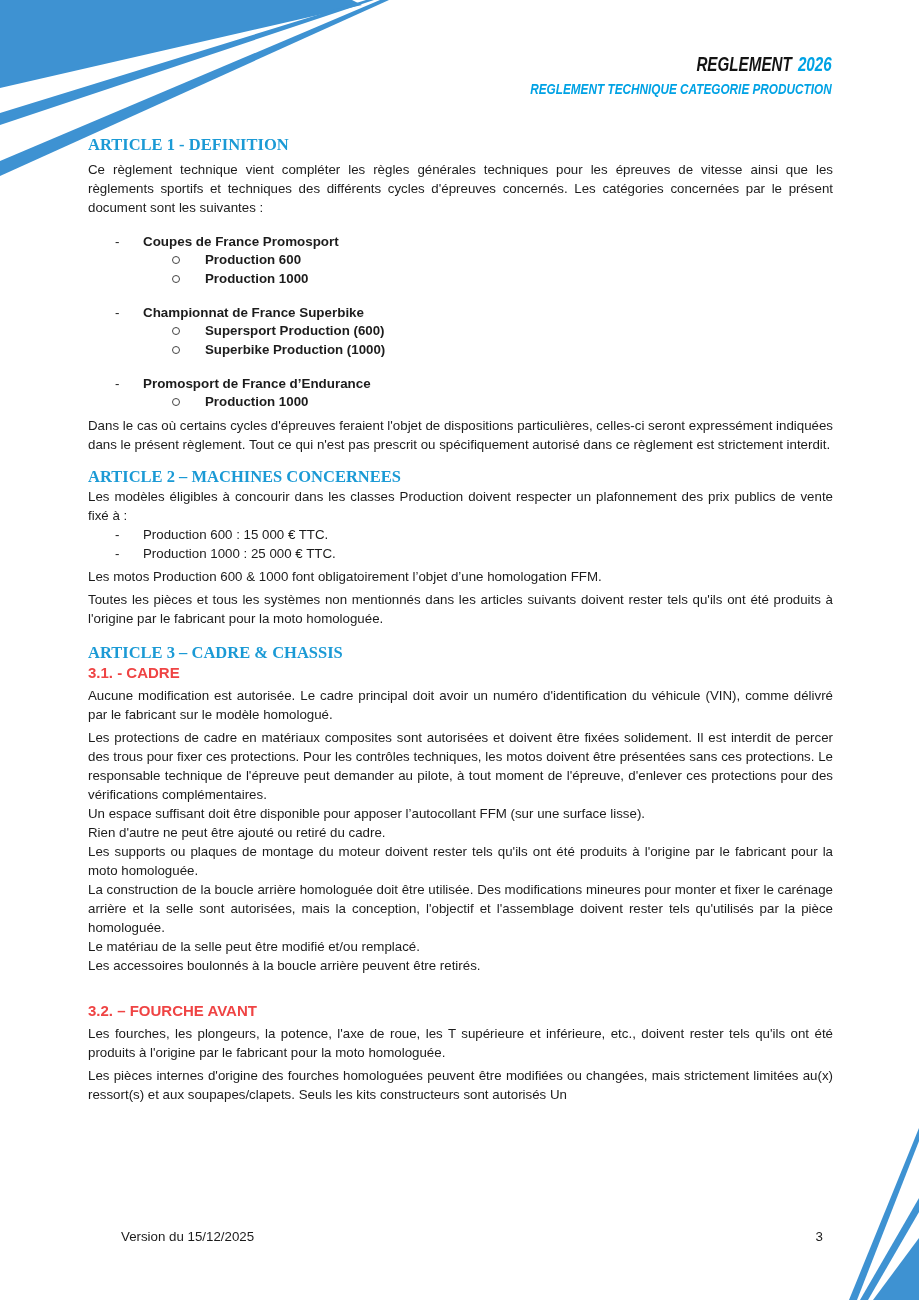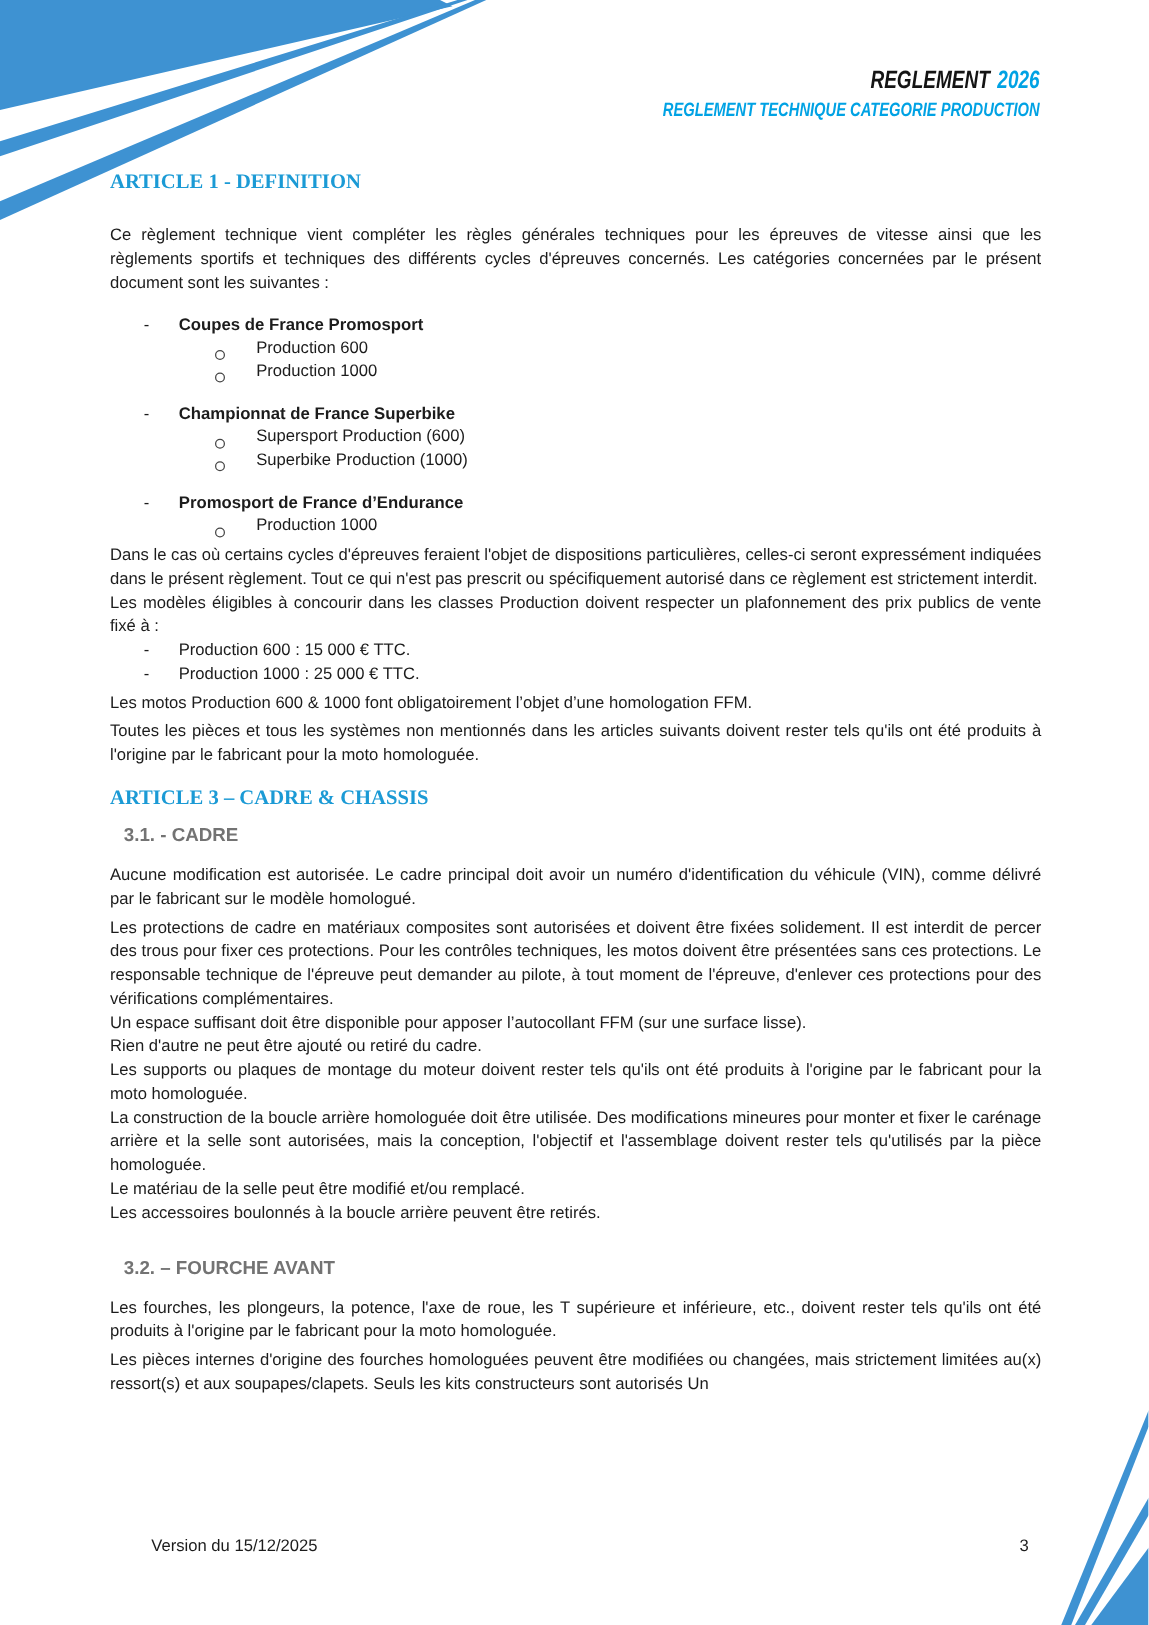--- a/index.html
+++ b/index.html
@@ -36,36 +36,36 @@
   
   .content{
     position:absolute;left:88px;top:135px;width:745px;
     line-height:19px;text-align:justify;
   }
   .art-heading{
     color:#1B9AD5;font-size:16.5px;font-weight:bold;
     line-height:20px;margin:0;text-align:left;font-family:Liberation Serif, serif;
   }
   .sub-heading{
-    color:#737373;font-size:15px;font-weight:bold;
-    line-height:20px;margin:11px;text-align:left;
+    color:#ef4444;font-size:15px;font-weight:bold;
+    line-height:20px;margin:0;text-align:left;
   }
   .para{margin:0;}
   .mt-md{margin-top:4px;}
-  .mt-lg{margin-top:23px;}
+  .mt-lg{margin-top:5px;}
   .mt-h2{margin-top:13px;}
   .mt-h3{margin-top:15px;}
   .mt-32{margin-top:26px;}
   .mt-6{margin-top:3px;}
   
   .group{margin-top:15px;}
   .li-dash{display:flex;padding-left:27px;text-align:left;}
   .li-dash .marker{width:28px;flex:0 0 28px;}
   .li-dash .g-title{font-weight:bold;font-size:13.4px;}
-  .li-circle{display:flex;align-items:flex-end;padding-left:84px;text-align:left;line-height:18.5px;}
+  .li-circle{display:flex;align-items:center;padding-left:84px;text-align:left;line-height:18.5px;font-weight:bold;}
   .li-circle .circle{
     width:6px;height:6px;border:1.2px solid #444;border-radius:50%;
     flex:0 0 6px;margin-right:25px;position:relative;top:0px;
   }
   .rules p{margin:0;}
   
   .doc-footer{
     position:absolute;left:105px;right:96px;top:1229px;
     display:flex;justify-content:space-between;
     font-size:13.3px;color:#1c1c1c;margin-left:16px;
@@ -137,20 +137,21 @@
         <span class="g-title">Promosport de France d’Endurance</span>
       </div>
       <div class="li-circle">
         <span class="circle"></span>
         <span>Production 1000</span>
       </div>
     </div>
 
     <p class="para mt-md">Dans le cas où certains cycles d'épreuves feraient l'objet de dispositions particulières, celles-ci seront expressément indiquées dans le présent règlement. Tout ce qui n'est pas prescrit ou spécifiquement autorisé dans ce règlement est strictement interdit.</p>
 
+    <div class="art-heading mt-h2">ARTICLE 2 – MACHINES CONCERNEES</div>
     <p class="para">Les modèles éligibles à concourir dans les classes Production doivent respecter un plafonnement des prix publics de vente fixé à :</p>
     <div class="li-dash">
       <span class="marker">-</span>
       <span>Production 600 : 15 000 € TTC.</span>
     </div>
     <div class="li-dash">
       <span class="marker">-</span>
       <span>Production 1000 :  25 000 € TTC.</span>
     </div>
     <p class="para mt-md">Les motos Production 600 &amp; 1000 font obligatoirement l’objet d’une homologation FFM.</p>

